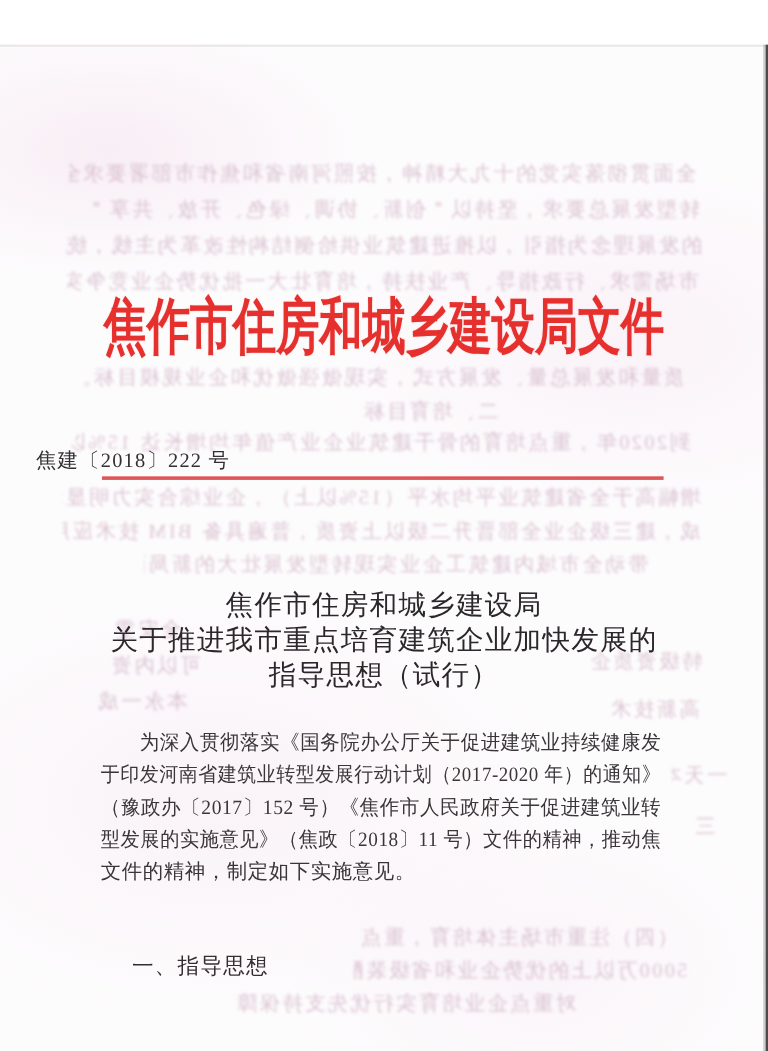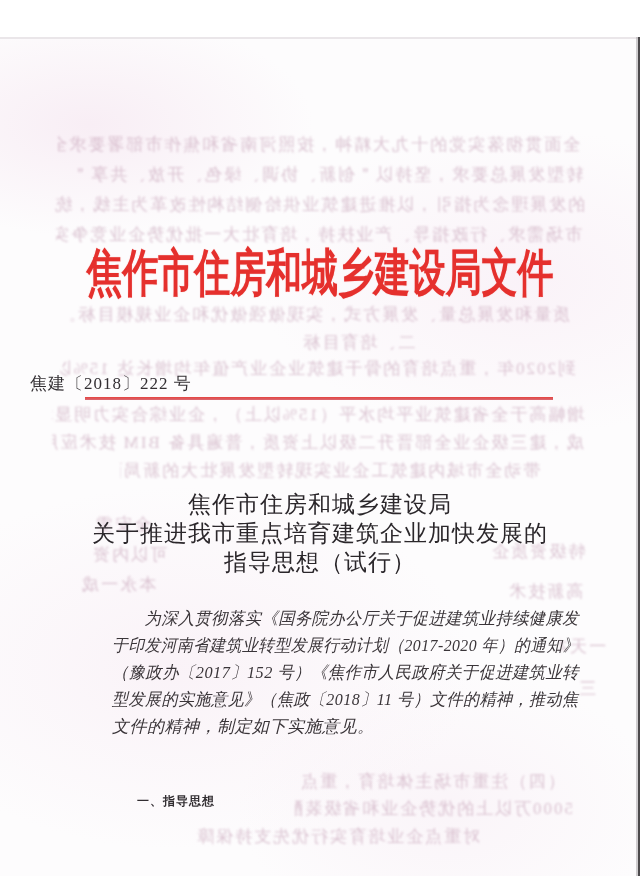--- a/index.html
+++ b/index.html
@@ -45,30 +45,30 @@
     position:absolute;top:335px;left:16px;width:640px;
     font-size:17px;letter-spacing:1px;color:#332f33;
     padding-left:14px;box-sizing:border-box;
   }
   .red-rule{position:absolute;top:360px;left:85px;width:468px;height:3px;background:linear-gradient(to bottom,#e5433f,#d96a74);}
   .doc-title{
     position:absolute;top:453px;left:0;width:640px;
     text-align:center;font-weight:normal;color:#2b272b;
     font-size:23px;line-height:29px;letter-spacing:1px;
   }
-  .body-block{position:absolute;top:570px;left:112px;width:467px;color:#3a3539;font-style:italic;}
+  .body-block{position:absolute;top:570px;left:84px;width:467px;color:#3a3539;}
   .body-line{
     height:27px;line-height:24px;font-size:17px;letter-spacing:.5px;
     white-space:nowrap;
   }
   .body-line .inner{display:inline-block;transform-origin:left center;white-space:nowrap;}
   .body-line.indent .inner{padding-left:34px;}
   .section-heading{
-    position:absolute;top:756px;left:109px;width:467px;
-    font-size:12px;font-weight:bold;color:#322e32;letter-spacing:1px;
+    position:absolute;top:756px;left:82px;width:467px;
+    font-size:18px;font-weight:normal;color:#322e32;letter-spacing:1px;
     padding-left:28px;box-sizing:border-box;
   }
 </style>
 </head>
 <body>
 
 <div class="page">
 
   <div>
     <div class="bleed" style="top:98px;left:58px;width:522px">全面贯彻落实党的十九大精神，按照河南省和焦作市部署要求全</div>

